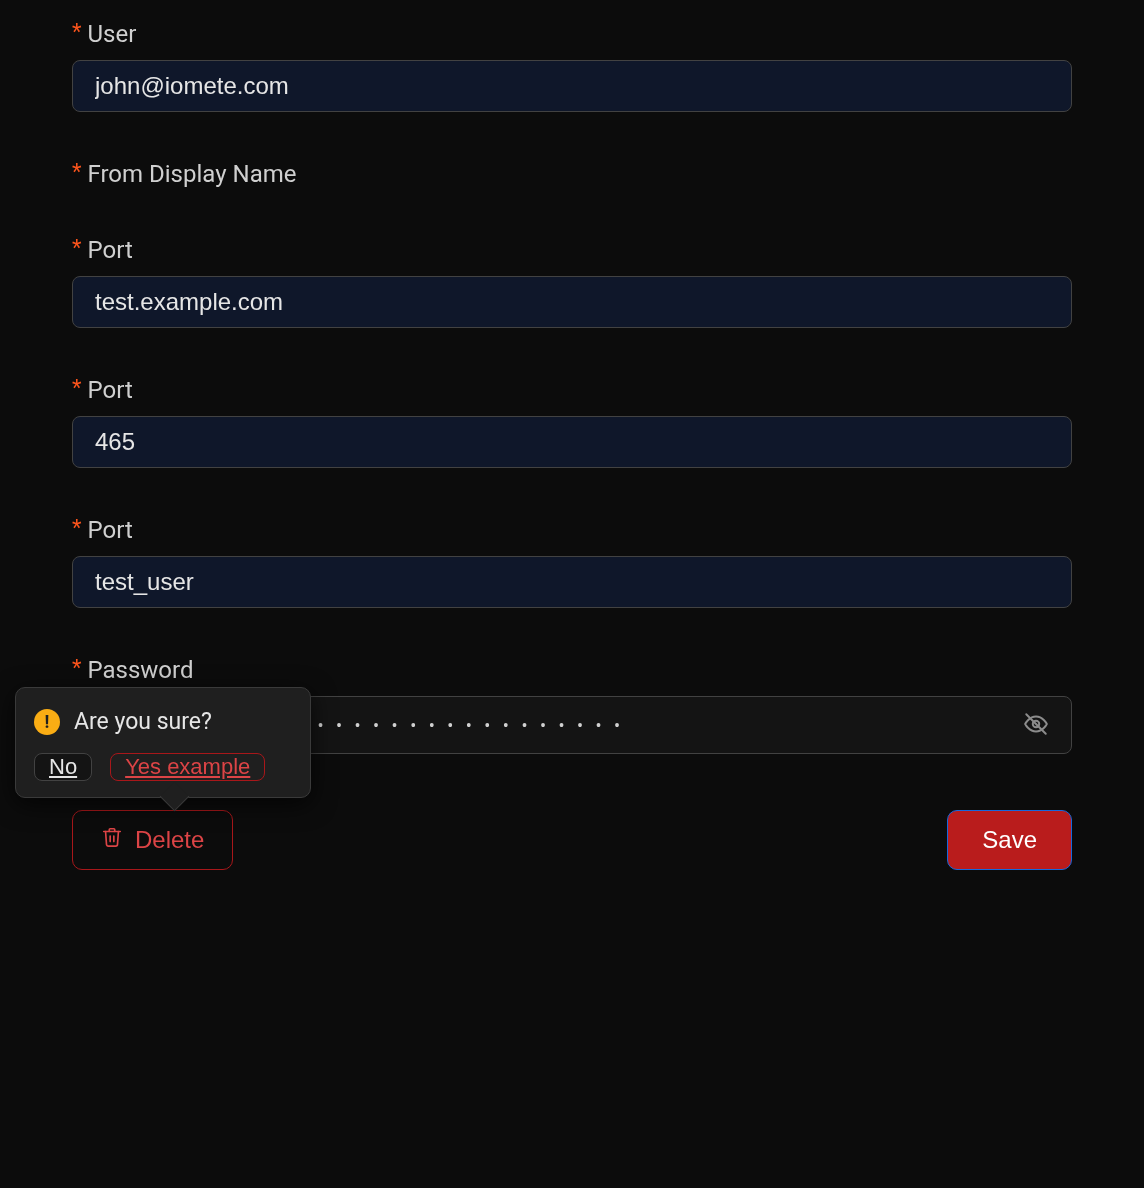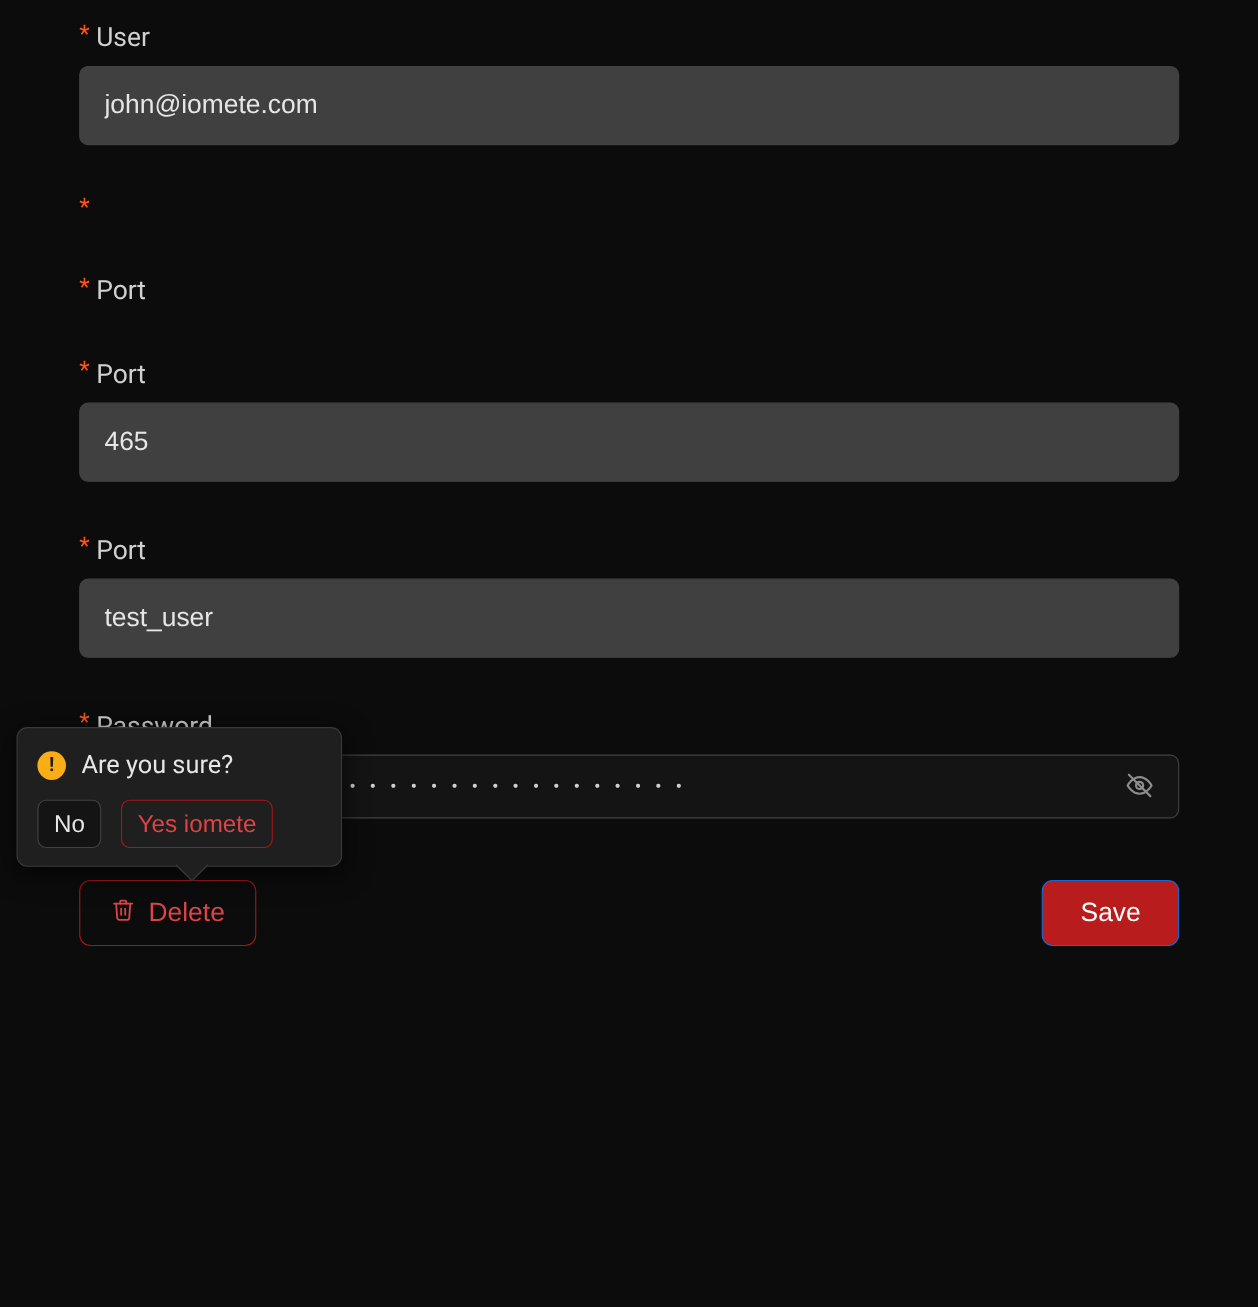--- a/index.html
+++ b/index.html
@@ -1,62 +1,64 @@
 <!DOCTYPE html>
 <html><head>
 <meta charset="utf-8">
 <style>
   * { box-sizing: border-box; margin: 0; padding: 0; }
   html, body { width: 1144px; height: 1188px; background: #0c0c0c; font-family: -apple-system, BlinkMacSystemFont, "Segoe UI", Roboto, sans-serif; color: #e6e6e6; overflow: hidden; }
   .form { padding: 20px 72px 40px 72px; display: flex; flex-direction: column; gap: 48px; }
   .field-group { display: flex; flex-direction: column; gap: 12px; }
   .label-row { display: flex; align-items: center; gap: 6px; font-size: 24px; color: #d0d0d0; }
   .req { color: #fa541c; font-size: 22px; line-height: 1; position: relative; top: -2px; }
-  .input { width: 100%; height: 72px; background: #404040; border: 1px solid #424242; border-radius: 8px; padding: 0 22px; font-size: 24px; color: #e6e6e6; outline: none; }
+  .input { width: 100%; height: 52px; background: #0f172a; border: 1px solid #424242; border-radius: 8px; padding: 0 22px; font-size: 24px; color: #e6e6e6; outline: none; }
   .input::placeholder { color: #888; }
   .pw-wrapper { position: relative; width: 100%; }
   .pw-dots { width: 100%; height: 58px; background: #141414; border: 1px solid #424242; border-radius: 8px; padding: 0 60px 0 22px; display: flex; align-items: center; font-size: 18px; letter-spacing: 4px; color: #d0d0d0; }
   .eye-btn { position: absolute; right: 22px; top: 50%; transform: translateY(-50%); width: 28px; height: 28px; background: none; border: none; cursor: pointer; display: flex; align-items: center; justify-content: center; color: #8c8c8c; }
   .footer { display: flex; justify-content: space-between; align-items: center; margin-top: 8px; position: relative; }
   .btn { height: 60px; border-radius: 10px; font-size: 24px; padding: 0 28px; cursor: pointer; display: inline-flex; align-items: center; gap: 12px; }
   .btn-delete { background: transparent; border: 1px solid #a8171a; color: #dc4446; }
   .btn-save { background: #b91c1c; border: 1px solid #1668dc; color: #fff; padding: 0 34px; }
   .popover { position: absolute; width: 296px; background: #1f1f1f; border: 1px solid #3a3a3a; border-radius: 10px; padding: 20px 18px 16px 18px; box-shadow: 0 6px 24px rgba(0,0,0,0.7); }
   .popover::after { content: ""; position: absolute; bottom: -10px; left: 148px; width: 20px; height: 20px; background: #1f1f1f; border-right: 1px solid #3a3a3a; border-bottom: 1px solid #3a3a3a; transform: rotate(45deg); }
   .pop-top { display: flex; align-items: center; gap: 14px; font-size: 23px; color: #e6e6e6; margin-bottom: 18px; }
   .warn-circle { width: 26px; height: 26px; border-radius: 50%; background: #faad14; display: flex; align-items: center; justify-content: center; color: #1f1f1f; font-weight: bold; font-size: 18px; }
   .pop-actions { display: flex; gap: 18px; }
-  .pbtn { height: 44px; border-radius: 8px; font-size: 22px; padding: 0 14px; cursor: pointer; background: #141414; }
+  .pbtn { height: 28px; border-radius: 8px; font-size: 22px; padding: 0 14px; cursor: pointer; background: #141414; text-decoration: underline; }
   .pbtn-no { border: 1px solid #424242; color: #e6e6e6; }
   .pbtn-yes { border: 1px solid #a8171a; color: #dc4446; background: transparent; }
 </style>
 </head>
 <body>
 
 <div class="form">
 
   <div class="field-group">
     <div class="label-row">
       <span class="req">*</span>
       <span>User</span>
     </div>
     <input class="input" type="text" value="john@iomete.com" style="">
   </div>
 
   <div class="field-group">
     <div class="label-row">
       <span class="req">*</span>
+      <span>From Display Name</span>
     </div>
   </div>
 
   <div class="field-group">
     <div class="label-row">
       <span class="req">*</span>
       <span>Port</span>
     </div>
+    <input class="input" type="text" value="test.example.com" style="">
   </div>
 
   <div class="field-group">
     <div class="label-row">
       <span class="req">*</span>
       <span>Port</span>
     </div>
     <input class="input" type="text" value="465" style="">
   </div>
 
@@ -89,21 +91,21 @@
 
   <div class="footer">
 
     <div class="popover" style="left:-57px; bottom:72px;">
       <div class="pop-top">
         <span class="warn-circle">!</span>
         <span>Are you sure?</span>
       </div>
       <div class="pop-actions">
         <button class="pbtn pbtn-no">No</button>
-        <button class="pbtn pbtn-yes">Yes iomete</button>
+        <button class="pbtn pbtn-yes">Yes example</button>
       </div>
     </div>
 
     <button class="btn btn-delete">
       <span>
         <svg width="22" height="22" viewBox="0 0 24 24" fill="none" stroke="currentColor" stroke-width="1.8" stroke-linecap="round" stroke-linejoin="round">
           <polyline points="3 6 5 6 21 6"></polyline>
           <path d="M19 6l-1 14a2 2 0 0 1-2 2H8a2 2 0 0 1-2-2L5 6"></path>
           <path d="M10 11v6"></path>
           <path d="M14 11v6"></path>

